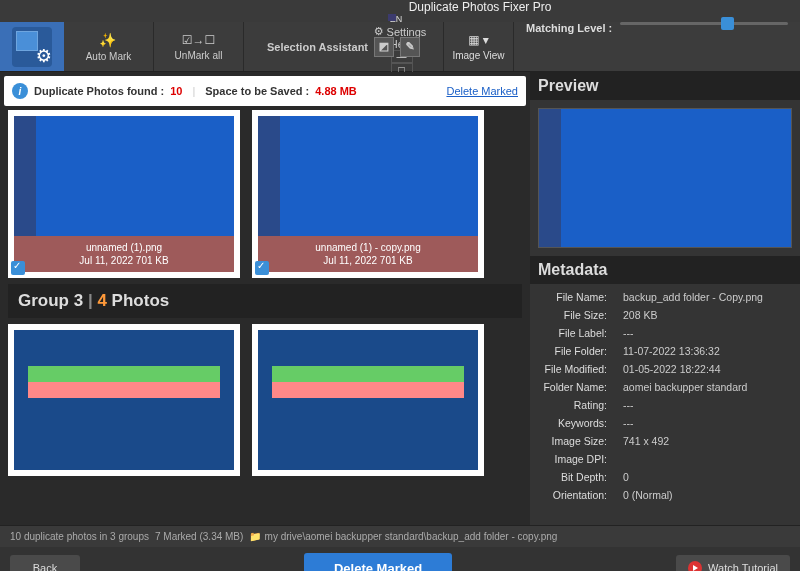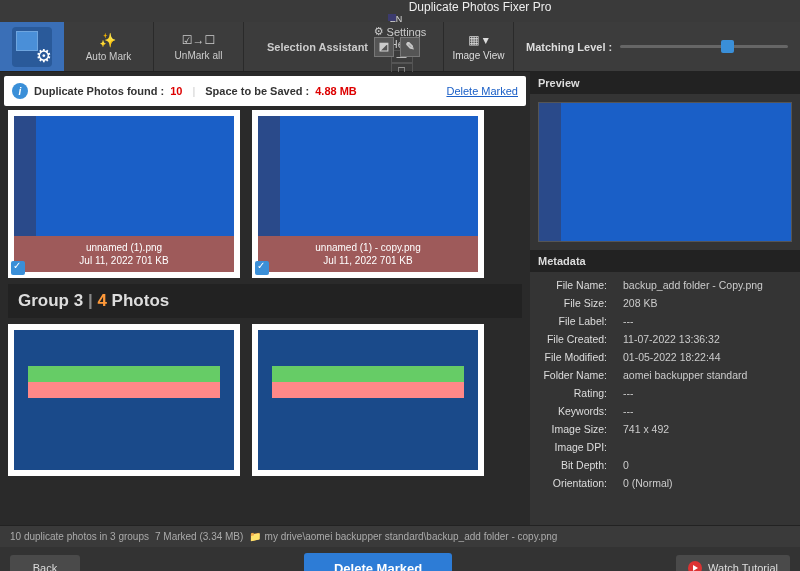--- a/index.html
+++ b/index.html
@@ -17,21 +17,21 @@
 
 .toolbar { height: 50px; background: #3c3c3c; display:flex; align-items:stretch; border-bottom:1px solid #222; }
 .logo-area { width:64px; background:#3a6fb7; display:flex; align-items:center; justify-content:center; }
 .logo-icon { width:40px; height:40px; background:#2a5a9a; position:relative; border-radius:4px; }
 .logo-icon::before { content:''; position:absolute; top:4px; left:4px; width:20px; height:18px; background:#4a8fd8; border:1px solid #fff3; }
 .logo-icon::after { content:'⚙'; position:absolute; bottom:0; right:0; font-size:18px; color:#fff; }
 .toolbtn { width:90px; display:flex; flex-direction:column; align-items:center; justify-content:center; color:#ccc; font-size:10px; border-right:1px solid #2a2a2a; cursor:pointer; gap:3px; }
 .selection-area { flex:0 0 200px; display:flex; align-items:center; justify-content:center; gap:6px; color:#ccc; border-right:1px solid #2a2a2a;font-weight:bold; }
 .sq-btn { width:20px; height:20px; background:#555; border:1px solid #777; display:flex; align-items:center; justify-content:center; cursor:pointer; }
 .imageview { width:70px; display:flex; flex-direction:column; align-items:center; justify-content:center; font-size:10px; border-right:1px solid #2a2a2a; cursor:pointer; gap:3px; }
-.matching { flex:1; display:flex; align-items:center; padding:0 12px; gap:8px; }
+.matching { flex:1; display:flex; align-items:flex-start; padding:0 12px; gap:8px; }
 .slider-track { flex:1; height:3px; background:#666; position:relative; border-radius:2px; }
 .slider-thumb { position:absolute; top:-5px; left:60%; width:13px; height:13px; background:#3a8fd8; border-radius:2px; }
 
 .body-row { display:flex; height: 453px; }
 
 .left-col { width: 530px; display:flex; flex-direction:column; background:#2a2a2a; }
 .info-bar { height:30px; background:#fff; margin:4px; border-radius:2px; display:flex; align-items:center; padding:0 8px; color:#333; font-size:11px; gap:6px; }
 .info-i { width:16px; height:16px; border-radius:50%; background:#3a8fd8; color:#fff; display:flex; align-items:center; justify-content:center; font-weight:bold; font-style:italic; font-size:10px; }
 .info-bar .sep { color:#ccc; margin:0 4px; }
 .info-bar .red { color:#d00; font-weight:bold; }
@@ -48,21 +48,21 @@
 .chk::after { content:'✓'; color:#fff; font-size:10px; position:absolute; top:-1px; left:2px; }
 
 .group-hdr { background:#222; padding:7px 10px; font-size:17px; font-weight:bold; margin:6px 0; }
 .group-hdr .orange { color:#ff9a3a; }
 
 .photo-card2 { width:232px; background:#fff; padding:6px; }
 .photo-thumb2 { width:100%; height:140px; background:#1a4a8a; position:relative; }
 .photo-thumb2::before { content:''; position:absolute; top:36px; left:14px; right:14px; height:32px; background:linear-gradient(#6c6 50%, #f88 50%); }
 
 .right-col { flex:1; background:#343434; display:flex; flex-direction:column; }
-.panel-hdr { background:#222; padding:5px 8px; font-size:11px; font-weight:bold; }
+.panel-hdr { background:#222; padding:5px 8px; font-size:16px; font-weight:bold; }
 .preview-box { margin:8px; height:140px; background:#1a5fc7; border:1px solid #555; position:relative; }
 .preview-box::before { content:''; position:absolute; top:0; left:0; width:22px; height:100%; background:#2a4a8a; }
 .meta-table { flex:1; padding:4px 8px; overflow:hidden; }
 .meta-row { display:flex; padding:3px 0; font-size:10.5px; }
 .meta-label { width:85px; text-align:right; color:#ddd; padding-right:16px; }
 .meta-val { color:#ccc; flex:1; }
 
 .statusbar { height:22px; background:#3a3a3a; display:flex; align-items:center; padding:0 10px; font-size:10px; color:#aaa; gap:6px; border-top:1px solid #222; }
 .statusbar .folder-icon { color:#f0b040; }
 
@@ -192,21 +192,21 @@
         </div>
       <div class="meta-row">
           <div class="meta-label">File Size:</div>
           <div class="meta-val">208 KB</div>
         </div>
       <div class="meta-row">
           <div class="meta-label">File Label:</div>
           <div class="meta-val">---</div>
         </div>
       <div class="meta-row">
-          <div class="meta-label">File Created:</div>
+          <div class="meta-label">File Folder:</div>
           <div class="meta-val">11-07-2022 13:36:32</div>
         </div>
       <div class="meta-row">
           <div class="meta-label">File Modified:</div>
           <div class="meta-val">01-05-2022 18:22:44</div>
         </div>
       <div class="meta-row">
           <div class="meta-label">Folder Name:</div>
           <div class="meta-val">aomei backupper standard</div>
         </div>

